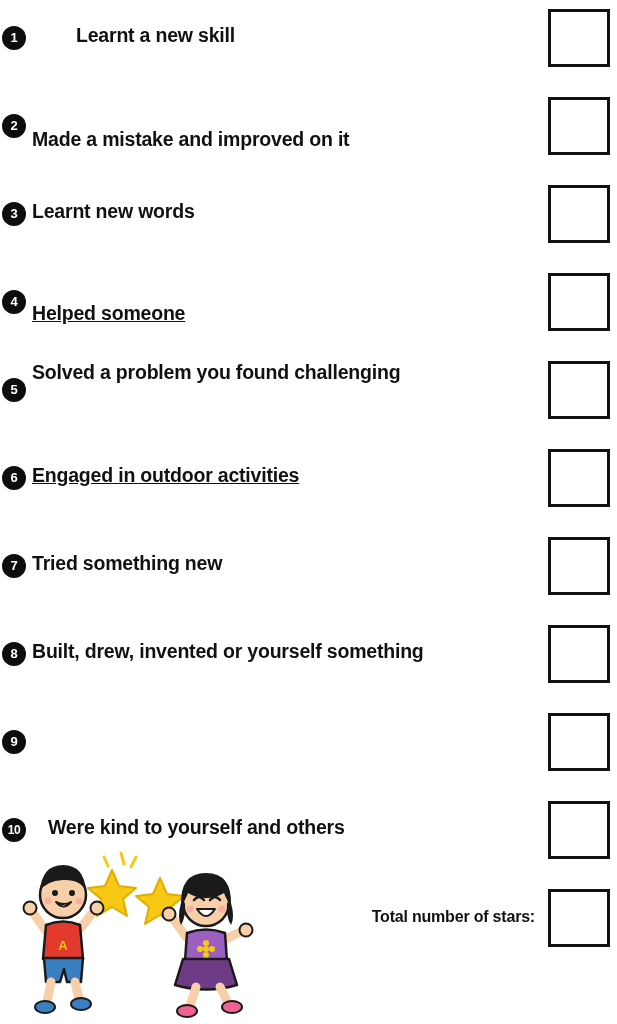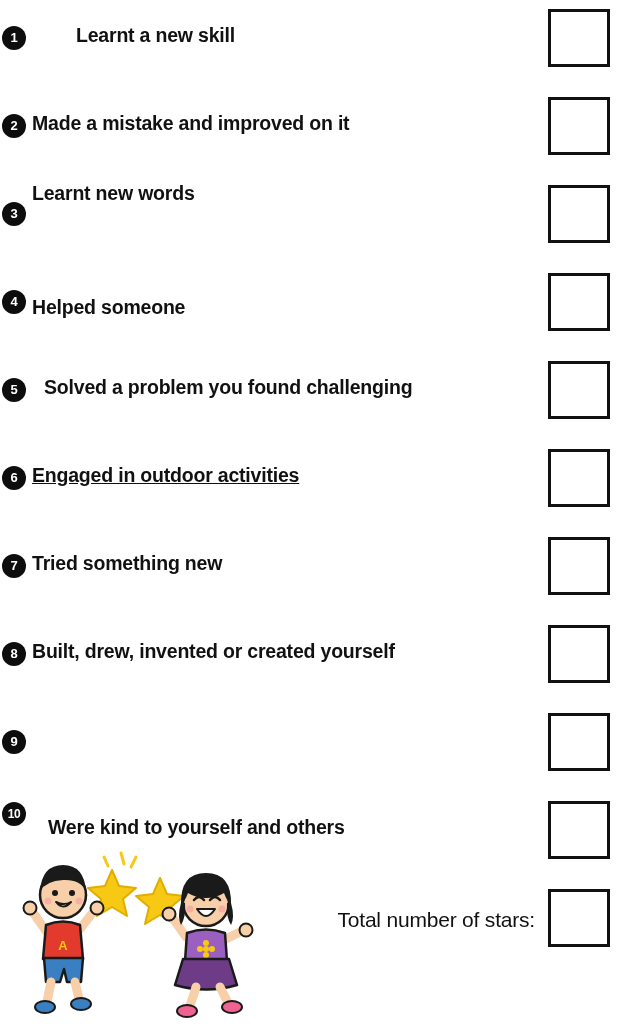--- a/index.html
+++ b/index.html
@@ -73,22 +73,22 @@
     position: absolute;
     left: 0;
     top: 880px;
     width: 617px;
     height: 88px;
   }
   #total-label {
     position: absolute;
     right: 82px;
     top: 28px;
-    font-size: 21px;
-    font-weight: 400;
+    font-size: 16px;
+    font-weight: 700;
     letter-spacing: -0.2px;
     color: #111111;
     white-space: nowrap;
   }
 
   
   #illustration {
     position: absolute;
     left: 20px;
     top: 845px;
@@ -102,67 +102,67 @@
 <div id="sheet">
 
   <div class="row" style="top:0px;">
     <div class="num" style="top:26px;">1</div>
     <div class="label" style="top:24px;margin-left:44px;">Learnt a new skill</div>
     <div class="box" style="top:9px;"></div>
   </div>
 
   <div class="row" style="top:88px;">
     <div class="num" style="top:26px;">2</div>
-    <div class="label" style="top:24px;">Made a mistake and improved on it</div>
+    <div class="label" style="top:40px;">Made a mistake and improved on it</div>
     <div class="box" style="top:9px;"></div>
   </div>
 
   <div class="row" style="top:176px;">
     <div class="num" style="top:26px;">3</div>
-    <div class="label" style="top:6px;">Learnt new words</div>
+    <div class="label" style="top:24px;">Learnt new words</div>
     <div class="box" style="top:9px;"></div>
   </div>
 
   <div class="row" style="top:264px;">
     <div class="num" style="top:26px;">4</div>
-    <div class="label" style="top:32px;">Helped someone</div>
+    <div class="label" style="top:38px;text-decoration:underline;">Helped someone</div>
     <div class="box" style="top:9px;"></div>
   </div>
 
   <div class="row" style="top:352px;">
     <div class="num" style="top:26px;">5</div>
-    <div class="label" style="top:24px;margin-left:12px;">Solved a problem you found challenging</div>
+    <div class="label" style="top:9px;">Solved a problem you found challenging</div>
     <div class="box" style="top:9px;"></div>
   </div>
 
   <div class="row" style="top:440px;">
     <div class="num" style="top:26px;">6</div>
     <div class="label" style="top:24px;text-decoration:underline;">Engaged in outdoor activities</div>
     <div class="box" style="top:9px;"></div>
   </div>
 
   <div class="row" style="top:528px;">
     <div class="num" style="top:26px;">7</div>
     <div class="label" style="top:24px;">Tried something new</div>
     <div class="box" style="top:9px;"></div>
   </div>
 
   <div class="row" style="top:616px;">
     <div class="num" style="top:26px;">8</div>
-    <div class="label" style="top:24px;">Built, drew, invented or created yourself</div>
+    <div class="label" style="top:24px;">Built, drew, invented or yourself something</div>
     <div class="box" style="top:9px;"></div>
   </div>
 
   <div class="row" style="top:704px;">
     <div class="num" style="top:26px;">9</div>
     <div class="box" style="top:9px;"></div>
   </div>
 
   <div class="row" style="top:792px;">
-    <div class="num wide" style="top:10px;">10</div>
+    <div class="num wide" style="top:26px;">10</div>
     <div class="label" style="top:24px;margin-left:16px;">Were kind to yourself and others</div>
     <div class="box" style="top:9px;"></div>
   </div>
 
   <div id="total-row">
     <div id="total-label">Total number of stars:</div>
     <div class="box" style="top:9px;"></div>
   </div>
 
   <div id="illustration">

